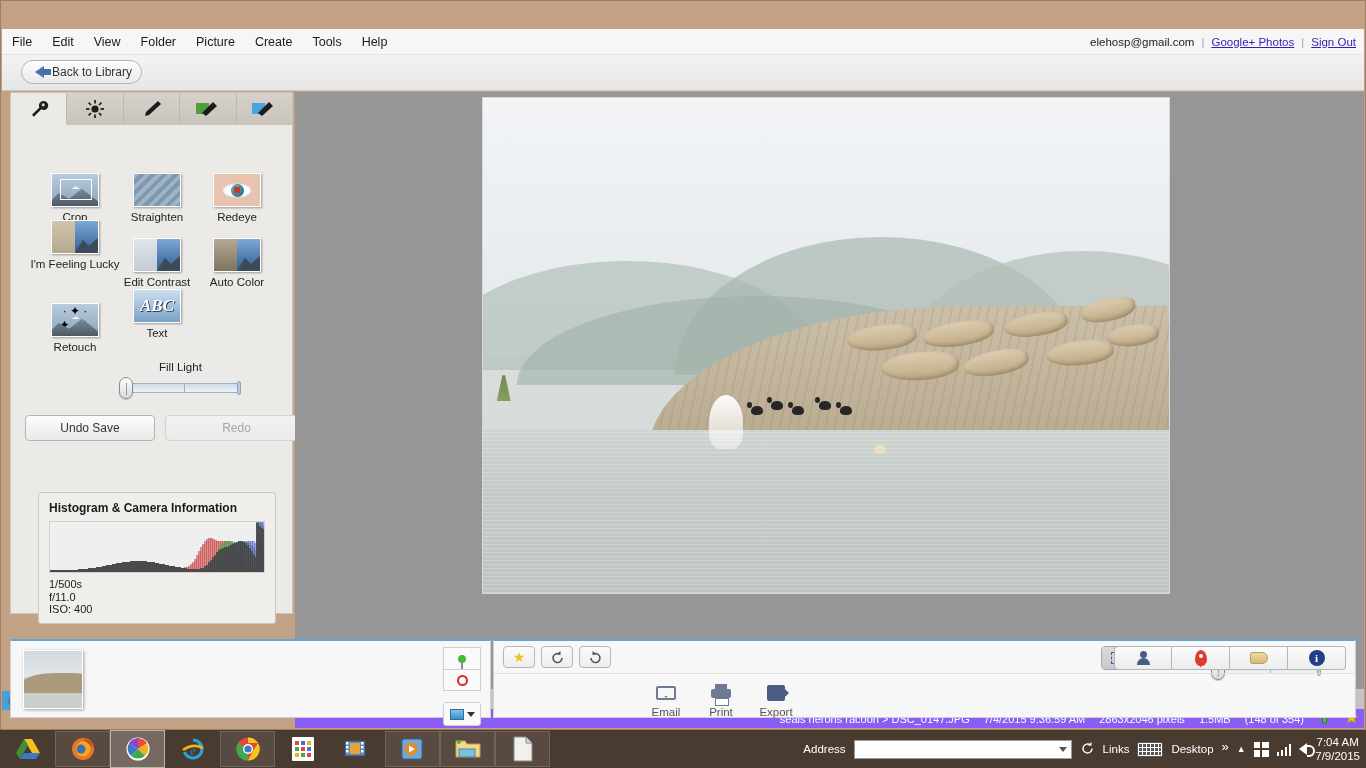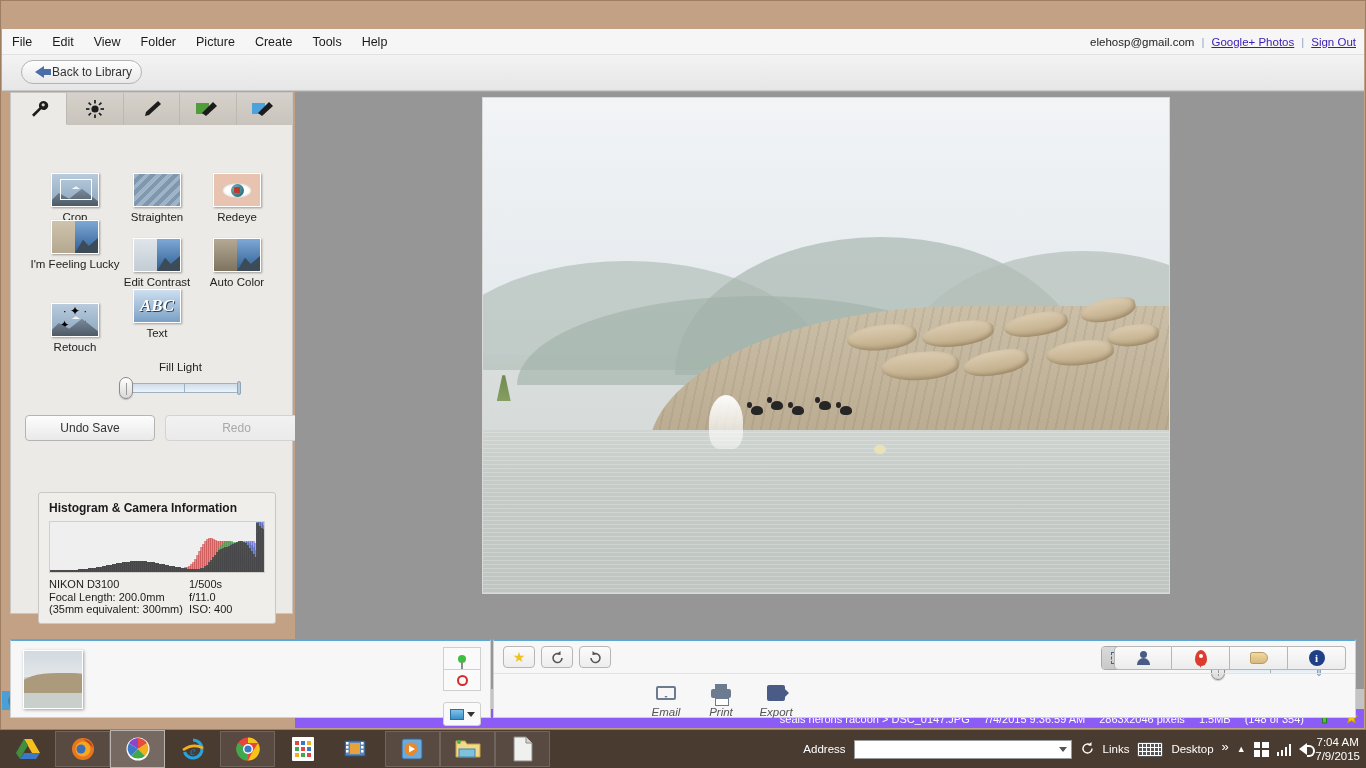--- a/index.html
+++ b/index.html
@@ -276,21 +276,21 @@
   .tag-ic{ width:18px;height:12px;background:linear-gradient(#efd9a4,#d9b97a);border:1px solid #b79a5f;border-radius:3px 8px 8px 3px;}
   .info-ic{ width:16px;height:16px;border-radius:50%;background:#1f3f86;color:#fff;font-size:11px;font-weight:bold;
      display:flex;align-items:center;justify-content:center;font-family:"Liberation Serif",serif;}
 
   #br-row2{ position:absolute; left:0; right:0; top:32px; bottom:0; border-top:1px solid #e2e2e2; }
   #share-btn{ position:absolute; left:6px; top:10px; width:144px; height:36px; background:#3c8a2e;
     border-radius:3px; display:flex; align-items:center; gap:8px; padding-left:12px; color:#fff; font-size:12.5px; font-weight:bold;}
   .cam-ic{ width:20px;height:14px;background:#fff;border-radius:3px;position:relative;}
   .cam-ic:after{content:"";position:absolute;left:6px;top:3px;width:8px;height:8px;border-radius:50%;background:#3c8a2e;}
   .cam-ic:before{content:"+";position:absolute;right:-5px;top:-7px;color:#fff;font-size:12px;font-weight:bold;}
-  .act{ position:absolute; top:8px; width:58px; text-align:center; font-size:11.5px; color:#555;font-style:italic; }
+  .act{ position:absolute; top:8px; width:58px; text-align:center; font-size:11.5px; color:#555; }
   .act .ai{ height:22px; display:flex; align-items:center; justify-content:center; margin-bottom:2px;}
   .env{ width:20px;height:14px;border:2px solid #6d7b90;border-radius:2px; position:relative;}
   .env:after{content:"";position:absolute;left:0;top:0;width:16px;height:8px;border-bottom:2px solid #6d7b90;
      transform:skewY(0); clip-path:polygon(0 0,50% 100%,100% 0);}
   .prn{ width:20px;height:9px;background:#6d7b90;border-radius:2px;position:relative;}
   .prn:before{content:"";position:absolute;left:4px;top:-5px;width:12px;height:5px;background:#6d7b90;}
   .prn:after{content:"";position:absolute;left:4px;top:9px;width:12px;height:6px;background:#fff;border:1px solid #6d7b90;}
   .exp{ width:18px;height:16px;background:#4a5c86;border-radius:2px;position:relative;}
   .exp:after{content:"";position:absolute;right:-4px;top:4px;width:9px;height:8px;background:#4a5c86;clip-path:polygon(0 25%,55% 25%,55% 0,100% 50%,55% 100%,55% 75%,0 75%);}
 
@@ -970,25 +970,20 @@
             <i class="bar" style="left: 200px; width: 2.6px; height: 21.2326px; background: rgba(70, 70, 70, 0.85);"></i>
             <i class="bar" style="left: 202px; width: 2.6px; height: 18.21px; background: rgba(70, 70, 70, 0.85);"></i>
             <i class="bar" style="left: 204px; width: 2.6px; height: 15.2314px; background: rgba(70, 70, 70, 0.85);"></i>
             <i class="bar" style="left: 206px; width: 2.6px; height: 48.8496px; background: rgba(70, 70, 70, 0.85);"></i>
             <i class="bar" style="left: 208px; width: 2.6px; height: 46.3739px; background: rgba(70, 70, 70, 0.85);"></i>
             <i class="bar" style="left: 210px; width: 2.6px; height: 44.2659px; background: rgba(70, 70, 70, 0.85);"></i>
             <i class="bar" style="left: 212px; width: 2.6px; height: 42.5443px; background: rgba(70, 70, 70, 0.85);"></i>
             <i class="bar" style="left: 214px; width: 2.6px; height: 41.1926px; background: rgba(70, 70, 70, 0.85);"></i>
           </div>
         <div id="cam-info">
-          <div class="c1">
-            <div>NIKON D3100</div>
-            <div>Focal Length: 200.0mm</div>
-            <div>(35mm equivalent: 300mm)</div>
-          </div>
           <div class="c2">
             <div>1/500s</div>
             <div>f/11.0</div>
             <div>ISO: 400</div>
           </div>
         </div>
       </div>
     </div>
   </div>
 

